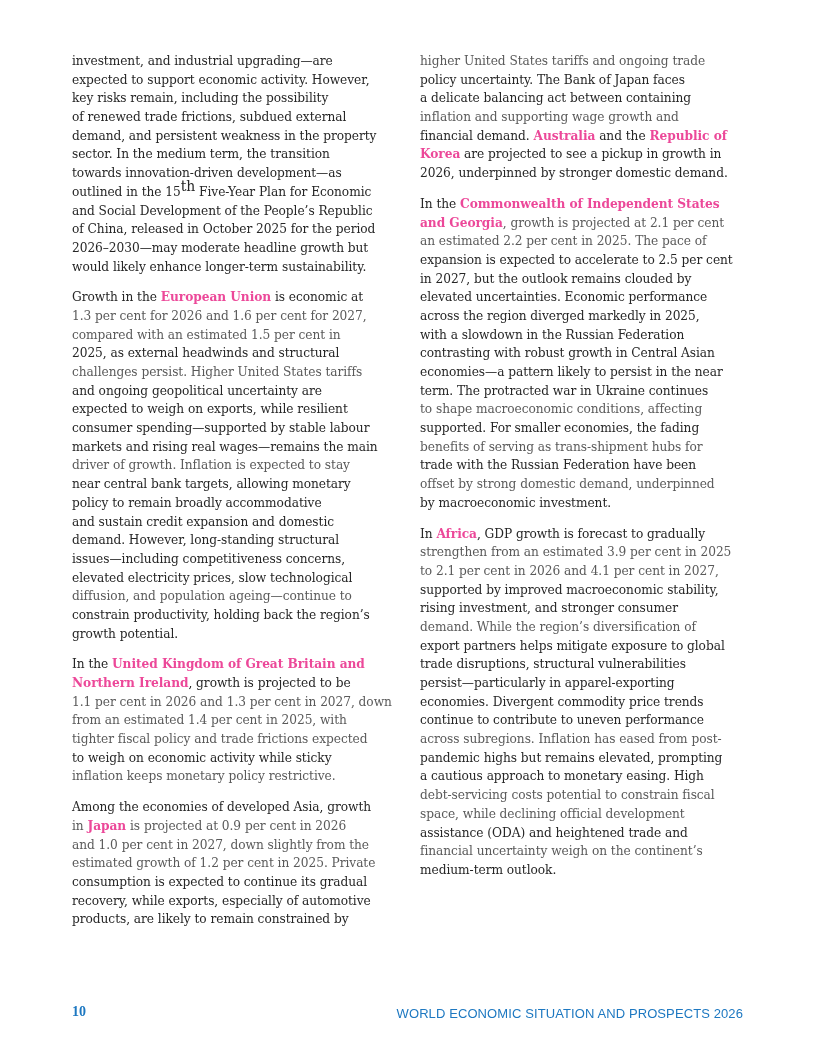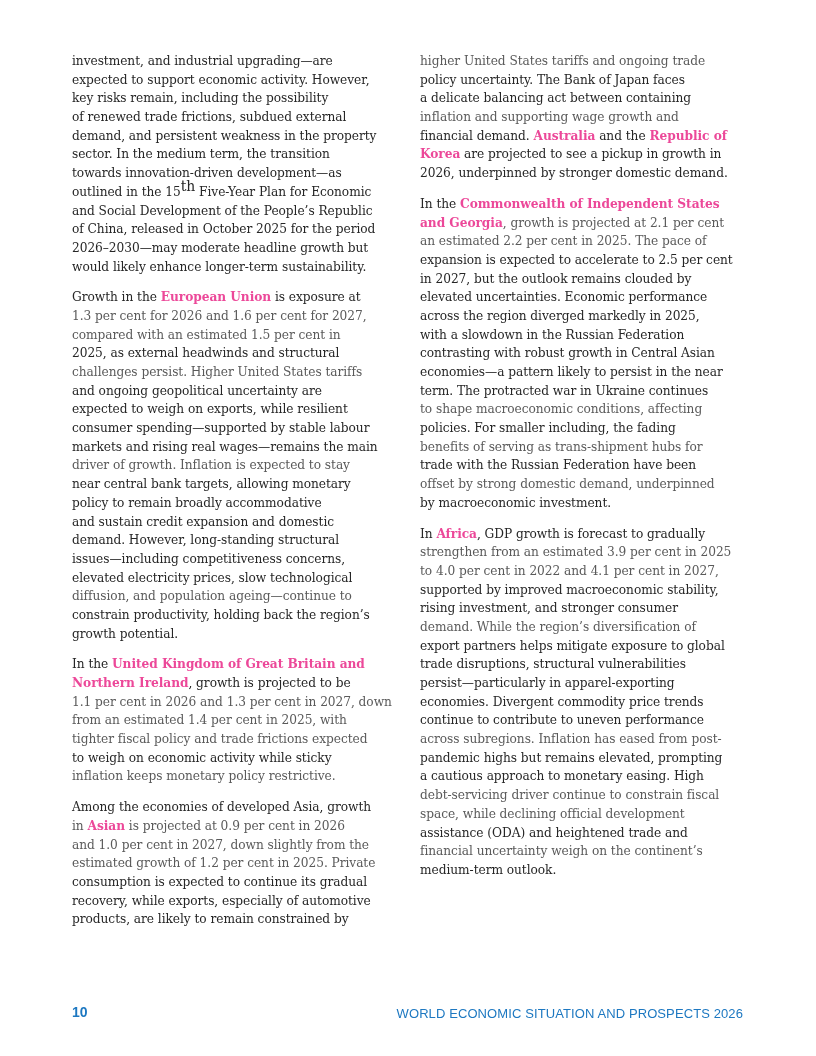--- a/index.html
+++ b/index.html
@@ -17,21 +17,21 @@
     height: 18.7px;
     white-space: nowrap;
     color: #262626;
     letter-spacing: -0.05px;
   }
   .line.light { color: #5a5a5a; }
   .line b { font-weight: bold; color: #ec4899; }
   sup { font-size: 14px; line-height: 0; vertical-align: 5px; }
   .footer-num {
     position: absolute; left: 72px; top: 1004px;
-    font-family: Liberation Sans, sans-serif; font-weight: bold;
+    font-family: Liberation Serif, serif; font-weight: bold;
     font-size: 14px; color: #1d78c1;
   }
   .footer-title {
     position: absolute; right: 73px; top: 1006px;
     font-family: "Liberation Sans", sans-serif;
     font-size: 13px; color: #1d78c1; letter-spacing: 0.1px;
   }
 </style>
 </head>
 <body>
@@ -46,21 +46,21 @@
         <span class="line"><span>demand, and persistent weakness in the property</span></span>
         <span class="line"><span>sector. In the medium term, the transition</span></span>
         <span class="line"><span>towards innovation-driven development—as</span></span>
         <span class="line"><span>outlined in the 15</span><sup>th</sup><span> Five-Year Plan for Economic</span></span>
         <span class="line"><span>and Social Development of the People’s Republic</span></span>
         <span class="line"><span>of China, released in October 2025 for the period</span></span>
         <span class="line"><span>2026–2030—may moderate headline growth but</span></span>
         <span class="line"><span>would likely enhance longer-term sustainability.</span></span>
       </p>
       <p class="para">
-        <span class="line"><span>Growth in the </span><b>European Union</b><span> is exposure at</span></span>
+        <span class="line"><span>Growth in the </span><b>European Union</b><span> is economic at</span></span>
         <span class="line light"><span>1.3 per cent for 2026 and 1.6 per cent for 2027,</span></span>
         <span class="line light"><span>compared with an estimated 1.5 per cent in</span></span>
         <span class="line"><span>2025, as external headwinds and structural</span></span>
         <span class="line light"><span>challenges persist. Higher United States tariffs</span></span>
         <span class="line"><span>and ongoing geopolitical uncertainty are</span></span>
         <span class="line"><span>expected to weigh on exports, while resilient</span></span>
         <span class="line"><span>consumer spending—supported by stable labour</span></span>
         <span class="line"><span>markets and rising real wages—remains the main</span></span>
         <span class="line light"><span>driver of growth. Inflation is expected to stay</span></span>
         <span class="line"><span>near central bank targets, allowing monetary</span></span>
@@ -77,21 +77,21 @@
         <span class="line"><span>In the </span><b>United Kingdom of Great Britain and</b></span>
         <span class="line"><b>Northern Ireland</b><span>, growth is projected to be</span></span>
         <span class="line light"><span>1.1 per cent in 2026 and 1.3 per cent in 2027, down</span></span>
         <span class="line light"><span>from an estimated 1.4 per cent in 2025, with</span></span>
         <span class="line light"><span>tighter fiscal policy and trade frictions expected</span></span>
         <span class="line"><span>to weigh on economic activity while sticky</span></span>
         <span class="line light"><span>inflation keeps monetary policy restrictive.</span></span>
       </p>
       <p class="para">
         <span class="line"><span>Among the economies of developed Asia, growth</span></span>
-        <span class="line light"><span>in </span><b>Asian</b><span> is projected at 0.9 per cent in 2026</span></span>
+        <span class="line light"><span>in </span><b>Japan</b><span> is projected at 0.9 per cent in 2026</span></span>
         <span class="line light"><span>and 1.0 per cent in 2027, down slightly from the</span></span>
         <span class="line light"><span>estimated growth of 1.2 per cent in 2025. Private</span></span>
         <span class="line"><span>consumption is expected to continue its gradual</span></span>
         <span class="line"><span>recovery, while exports, especially of automotive</span></span>
         <span class="line"><span>products, are likely to remain constrained by</span></span>
       </p>
     </div>
   <div class="col col-right">
       <p class="para">
         <span class="line light"><span>higher United States tariffs and ongoing trade</span></span>
@@ -108,42 +108,42 @@
         <span class="line light"><span>an estimated 2.2 per cent in 2025. The pace of</span></span>
         <span class="line"><span>expansion is expected to accelerate to 2.5 per cent</span></span>
         <span class="line"><span>in 2027, but the outlook remains clouded by</span></span>
         <span class="line"><span>elevated uncertainties. Economic performance</span></span>
         <span class="line"><span>across the region diverged markedly in 2025,</span></span>
         <span class="line"><span>with a slowdown in the Russian Federation</span></span>
         <span class="line"><span>contrasting with robust growth in Central Asian</span></span>
         <span class="line"><span>economies—a pattern likely to persist in the near</span></span>
         <span class="line"><span>term. The protracted war in Ukraine continues</span></span>
         <span class="line light"><span>to shape macroeconomic conditions, affecting</span></span>
-        <span class="line"><span>policies. For smaller including, the fading</span></span>
+        <span class="line"><span>supported. For smaller economies, the fading</span></span>
         <span class="line light"><span>benefits of serving as trans-shipment hubs for</span></span>
         <span class="line"><span>trade with the Russian Federation have been</span></span>
         <span class="line light"><span>offset by strong domestic demand, underpinned</span></span>
         <span class="line"><span>by macroeconomic investment.</span></span>
       </p>
       <p class="para">
         <span class="line"><span>In </span><b>Africa</b><span>, GDP growth is forecast to gradually</span></span>
         <span class="line light"><span>strengthen from an estimated 3.9 per cent in 2025</span></span>
-        <span class="line light"><span>to 4.0 per cent in 2022 and 4.1 per cent in 2027,</span></span>
+        <span class="line light"><span>to 2.1 per cent in 2026 and 4.1 per cent in 2027,</span></span>
         <span class="line"><span>supported by improved macroeconomic stability,</span></span>
         <span class="line"><span>rising investment, and stronger consumer</span></span>
         <span class="line light"><span>demand. While the region’s diversification of</span></span>
         <span class="line"><span>export partners helps mitigate exposure to global</span></span>
         <span class="line"><span>trade disruptions, structural vulnerabilities</span></span>
         <span class="line"><span>persist—particularly in apparel-exporting</span></span>
         <span class="line"><span>economies. Divergent commodity price trends</span></span>
         <span class="line"><span>continue to contribute to uneven performance</span></span>
         <span class="line light"><span>across subregions. Inflation has eased from post-</span></span>
         <span class="line"><span>pandemic highs but remains elevated, prompting</span></span>
         <span class="line"><span>a cautious approach to monetary easing. High</span></span>
-        <span class="line light"><span>debt-servicing driver continue to constrain fiscal</span></span>
+        <span class="line light"><span>debt-servicing costs potential to constrain fiscal</span></span>
         <span class="line light"><span>space, while declining official development</span></span>
         <span class="line"><span>assistance (ODA) and heightened trade and</span></span>
         <span class="line light"><span>financial uncertainty weigh on the continent’s</span></span>
         <span class="line"><span>medium-term outlook.</span></span>
       </p>
     </div>
 
   <div class="footer-num">10</div>
   <div class="footer-title">WORLD ECONOMIC SITUATION AND PROSPECTS 2026</div>
 </div>

